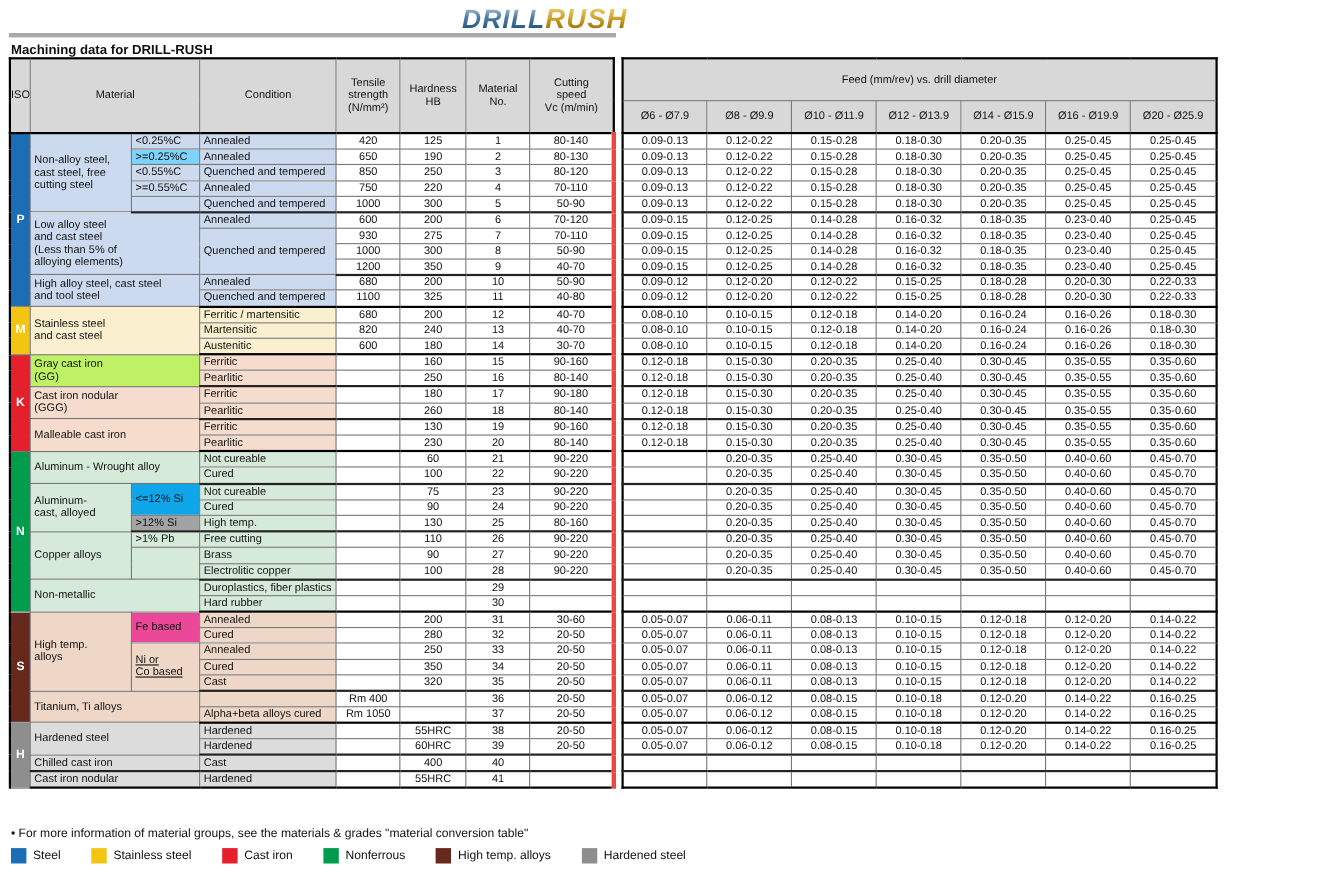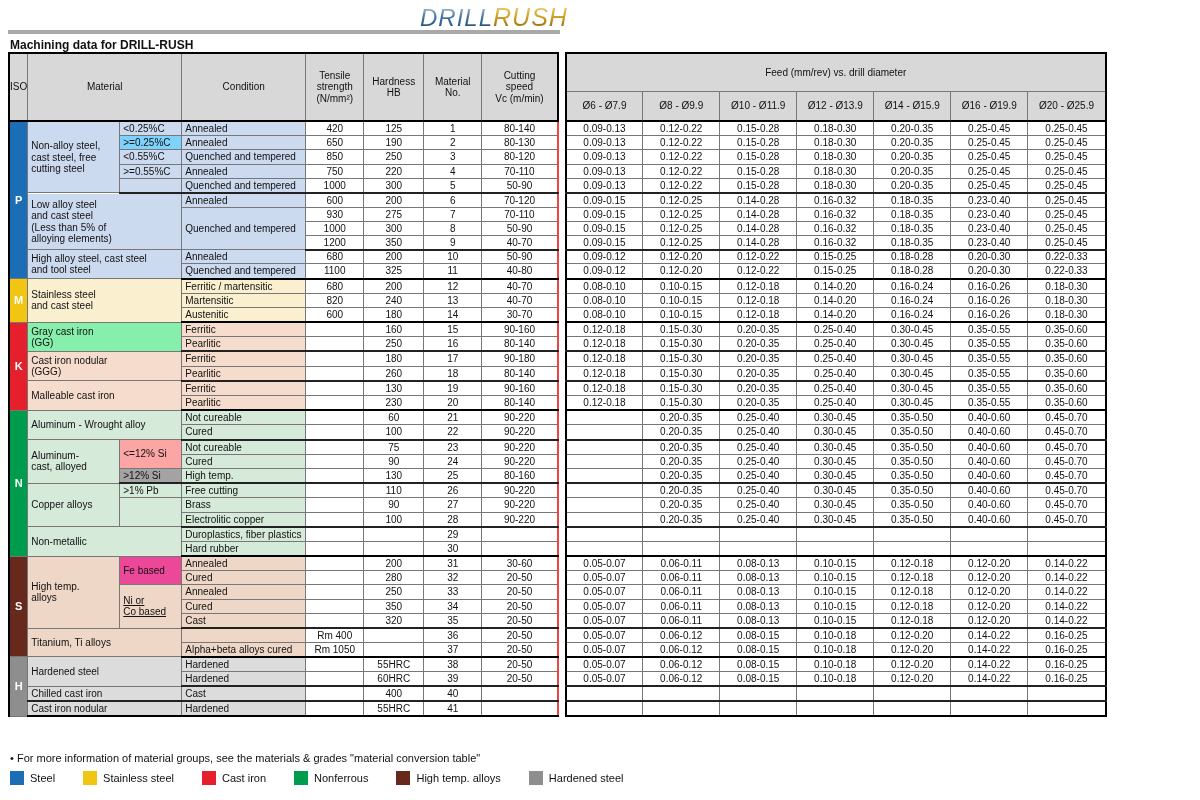--- a/index.html
+++ b/index.html
@@ -4,21 +4,21 @@
 <style>
   * { margin:0; padding:0; box-sizing:border-box; }
   html,body { width:1200px; height:800px; background:#fff; overflow:hidden;
               font-family:"Liberation Sans", sans-serif; color:#111; }
   .page { position:relative; width:1200px; height:800px; }
 
   .title { position:absolute; left:10px; top:2px; font-size:21px; font-weight:bold; letter-spacing:-0.2px; }
   .title-rule { position:absolute; left:8px; top:30px; width:552px; height:4px; background:#a9a9a9; }
   .subtitle { position:absolute; left:10px; top:38px; font-size:12px; font-weight:bold; }
 
-  .logo { position:absolute; left:420px; top:3px; font-style:italic; font-weight:normal; white-space:nowrap; }
+  .logo { position:absolute; left:420px; top:3px; font-style:italic; font-weight:bold; white-space:nowrap; }
   .logo-drill { font-size:24px; letter-spacing:1px;
       background:linear-gradient(180deg,#c3d4df 0%,#4a7aa6 45%,#16476f 100%);
       -webkit-background-clip:text; background-clip:text; color:transparent; }
   .logo-rush { font-size:25px; letter-spacing:1px;
       background:linear-gradient(180deg,#f4dd86 0%,#c8991f 55%,#7e6110 100%);
       -webkit-background-clip:text; background-clip:text; color:transparent; }
   .logo-underline { position:absolute; left:420px; top:30px; width:140px; height:2px; background:#b5b5b5; }
 
   table { position:absolute; left:8px; top:52px; border-collapse:collapse; table-layout:fixed; }
   th, td { border:1px solid #777; font-size:10px; line-height:1.12; overflow:hidden;
@@ -32,21 +32,21 @@
   th.feed-title { border-left:2px solid #000; border-right:2px solid #000; }
   th.gap, td.gap { border:none !important; background:#fff; }
   th.feed-first, td.feed-first { border-left:2px solid #000; }
   th.feed-last, td.feed-last { border-right:2px solid #000; }
 
   tbody tr { height:14px; }
   td.iso { color:#fff; font-weight:bold; text-align:center; font-size:11px; border-left:2px solid #000; }
   td.mat, td.sub { text-align:left; padding:1px 3px; white-space:pre-line; }
   td.cond { text-align:left; padding:1px 3px; white-space:nowrap; }
   td.num { text-align:center; background:#fff; }
-  td.vc { border-right:2px solid #ef4444; }
+  td.vc { border-right:4px solid #ef4444; }
   tr.m-end td { border-bottom:2px solid #222; }
   tr.g-end td { border-bottom:2px solid #000; }
 
   .footnote { position:absolute; left:10px; top:752px; font-size:11px; }
   .legend { position:absolute; left:10px; top:771px; display:flex; align-items:center; gap:28px; }
   .legend-item { display:inline-flex; align-items:center; gap:6px; }
   .legend-swatch { width:14px; height:14px; display:inline-block; }
   .legend-label { font-size:11px; }
 </style>
 </head>
@@ -329,21 +329,21 @@
           <td class="num feed-first">0.08-0.10</td>
           <td class="num">0.10-0.15</td>
           <td class="num">0.12-0.18</td>
           <td class="num">0.14-0.20</td>
           <td class="num">0.16-0.24</td>
           <td class="num">0.16-0.26</td>
           <td class="num feed-last">0.18-0.30</td>
         </tr>
         <tr>
           <td rowspan="6" class="iso" style="background: rgb(229, 31, 44);">K</td>
-          <td rowspan="2" colspan="2" class="mat" style="background: #86efac;">Gray cast iron
+          <td rowspan="2" colspan="2" class="mat" style="background: #bef264;">Gray cast iron
 (GG)</td>
           <td rowspan="1" class="cond" style="background: rgb(246, 220, 204);">Ferritic</td>
           <td class="num"></td>
           <td class="num">160</td>
           <td class="num">15</td>
           <td class="num vc">90-160</td>
           <td class="gap"></td>
           <td class="num feed-first">0.12-0.18</td>
           <td class="num">0.15-0.30</td>
           <td class="num">0.20-0.35</td>
@@ -458,21 +458,21 @@
           <td class="num">0.20-0.35</td>
           <td class="num">0.25-0.40</td>
           <td class="num">0.30-0.45</td>
           <td class="num">0.35-0.50</td>
           <td class="num">0.40-0.60</td>
           <td class="num feed-last">0.45-0.70</td>
         </tr>
         <tr>
           <td rowspan="3" class="mat" style="background: rgb(214, 234, 217);">Aluminum-
 cast, alloyed</td>
-          <td rowspan="2" class="sub" style="background: #fca5a5;">&lt;=12% Si</td>
+          <td rowspan="2" class="sub" style="background: #0ea5e9;">&lt;=12% Si</td>
           <td rowspan="1" class="cond" style="background: rgb(214, 234, 217);">Not cureable</td>
           <td class="num"></td>
           <td class="num">75</td>
           <td class="num">23</td>
           <td class="num vc">90-220</td>
           <td class="gap"></td>
           <td class="num feed-first"></td>
           <td class="num">0.20-0.35</td>
           <td class="num">0.25-0.40</td>
           <td class="num">0.30-0.45</td>

